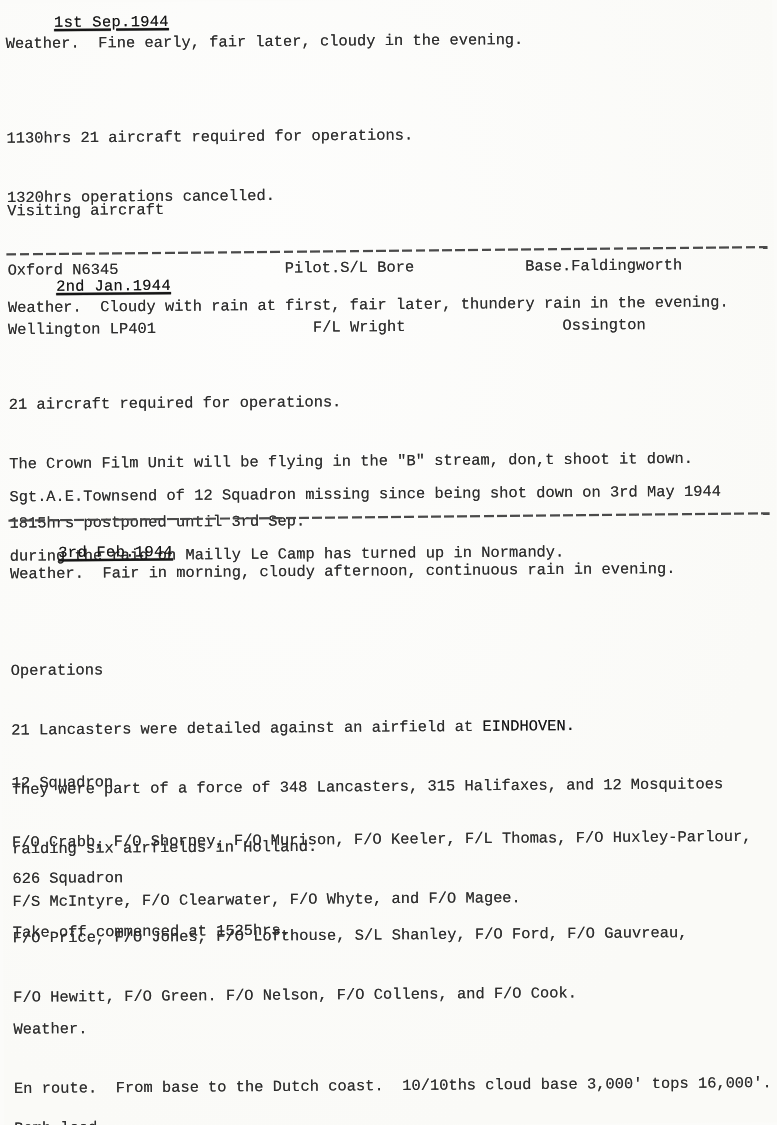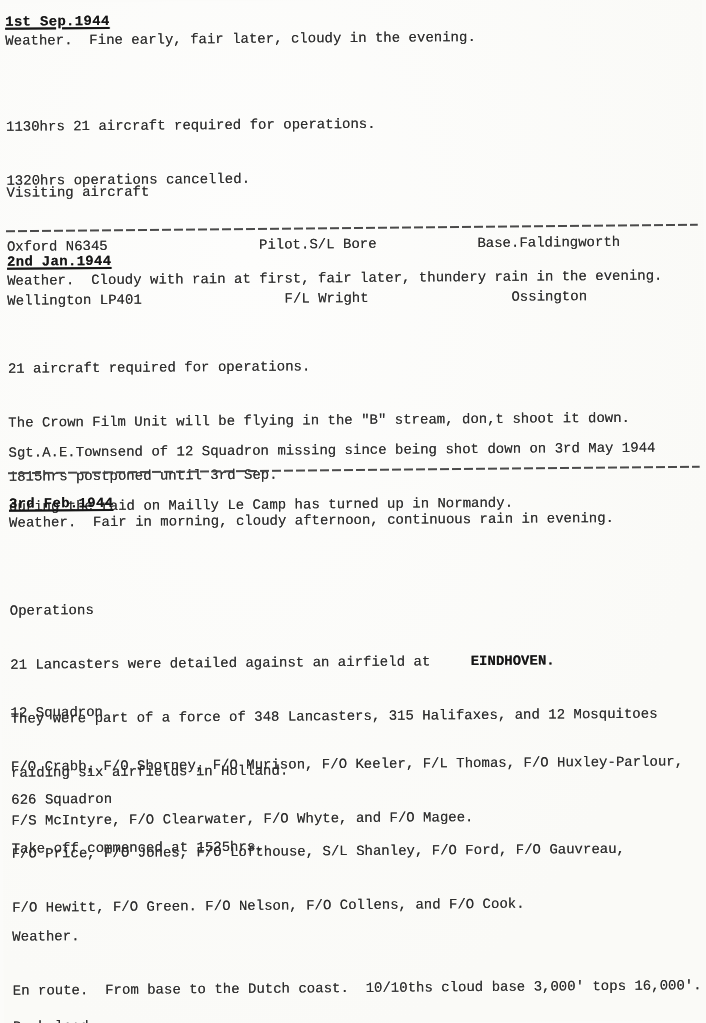--- a/index.html
+++ b/index.html
@@ -18,28 +18,29 @@
     font-family: "Liberation Mono", "DejaVu Sans Mono", monospace;
     font-size: 14px;
     line-height: 18px;
     color: #2e2e2e;
     white-space: pre;
     text-shadow: 0 0 0.5px rgba(46,46,46,0.75);
   }
   .block { position: absolute; left: 9px; }
   .line  { height: 18px; }
   .heading {
-    font-weight: bold;
+    font-weight: normal;
     color: #161616;
     text-decoration: underline;
     text-decoration-thickness: 1.5px;
     text-underline-offset: 2px;
     letter-spacing: 0.3px;
+    margin-left: 44px;
   }
-  .bold { font-weight: bold; color: #161616; margin-left: 32px; }
+  .bold { font-weight: normal; color: #161616; }
   .sep {
     position: absolute;
     left: 8px;
     width: 692px;
     height: 2px;
     background: repeating-linear-gradient(90deg, #4a4a4a 0px, #4a4a4a 9px, rgba(0,0,0,0) 9px, rgba(0,0,0,0) 12px);
     transform: rotate(-0.1deg);
   }
 </style>
 </head>

